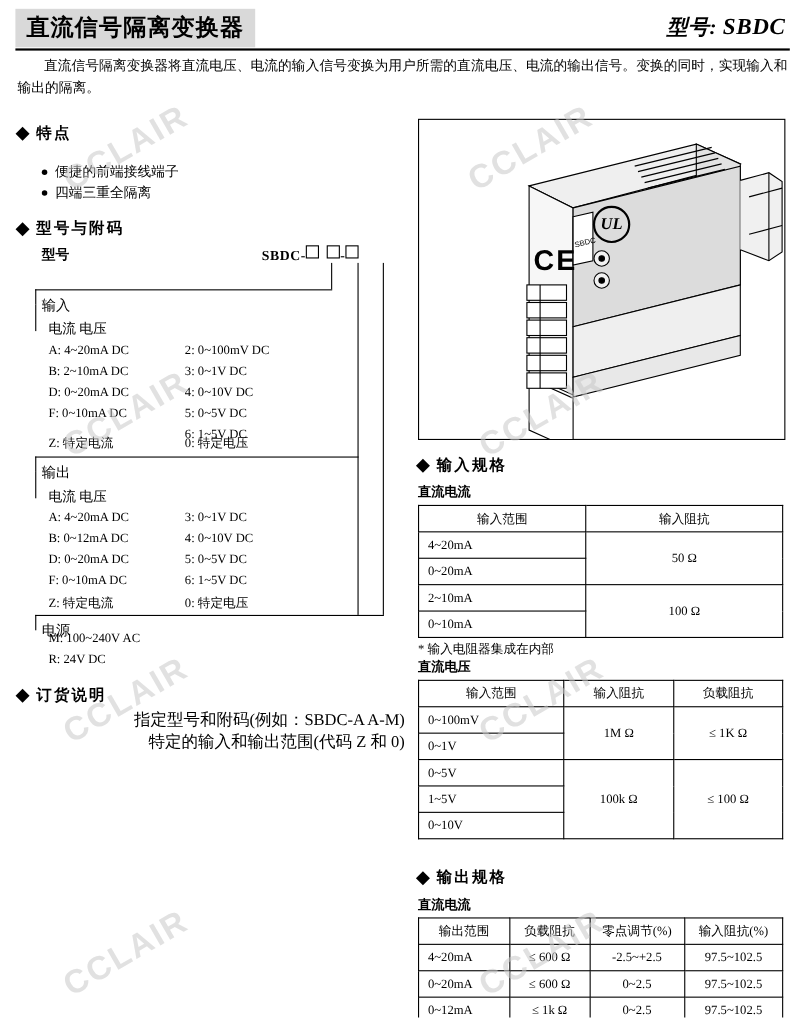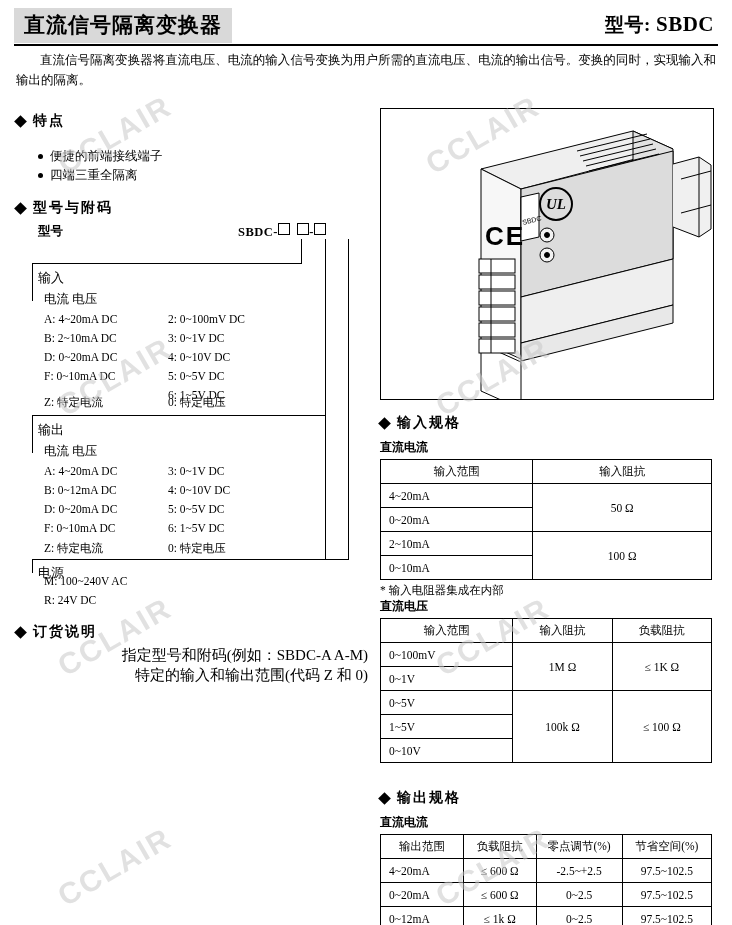--- a/index.html
+++ b/index.html
@@ -15,20 +15,21 @@
     position:absolute;left:14px;top:8px;width:704px;height:34px;
     display:flex;align-items:center;justify-content:space-between;
   }
   .header .title{
     font-size:21px;font-weight:bold;letter-spacing:1px;
     background:#d9d9d9;padding:3px 10px 4px 10px;
   }
   .header .model{
     font-size:19px;font-weight:bold;letter-spacing:0.5px;
     padding-right:4px;
+    font-style:italic;
   }
   .header .model .mv{font-size:21px;}
   .hrule{position:absolute;left:14px;top:44px;width:704px;height:2px;background:#000;}
 
   
   .intro{
     position:absolute;left:16px;top:50px;width:700px;
     font-size:12.5px;line-height:20px;text-indent:24px;text-align:justify;
   }
 
@@ -347,21 +348,21 @@
           <col style="width:25%">
           <col style="width:22%">
           <col style="width:26%">
           <col style="width:27%">
         </colgroup>
       <tbody>
           <tr>
         <th>输出范围</th>
         <th>负载阻抗</th>
         <th>零点调节(%)</th>
-        <th>节省空间(%)</th>
+        <th>输入阻抗(%)</th>
       </tr>
       <tr>
         <td class="l">4~20mA</td>
         <td>≤ 600 Ω</td>
         <td>-2.5~+2.5</td>
         <td>97.5~102.5</td>
       </tr>
       <tr>
         <td class="l">0~20mA</td>
         <td>≤ 600 Ω</td>

